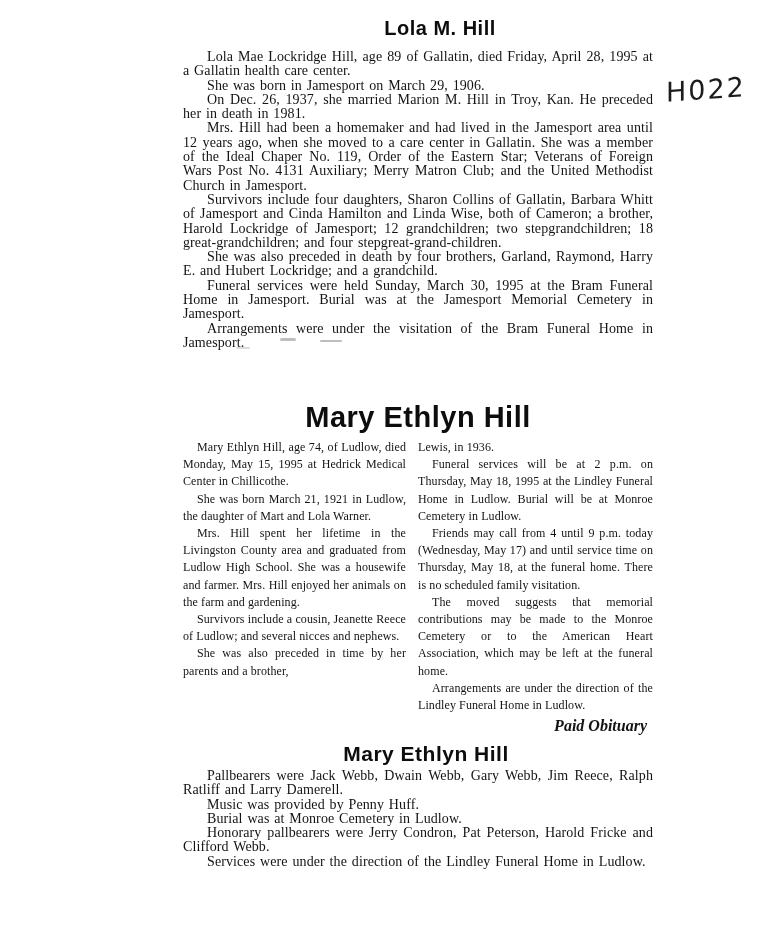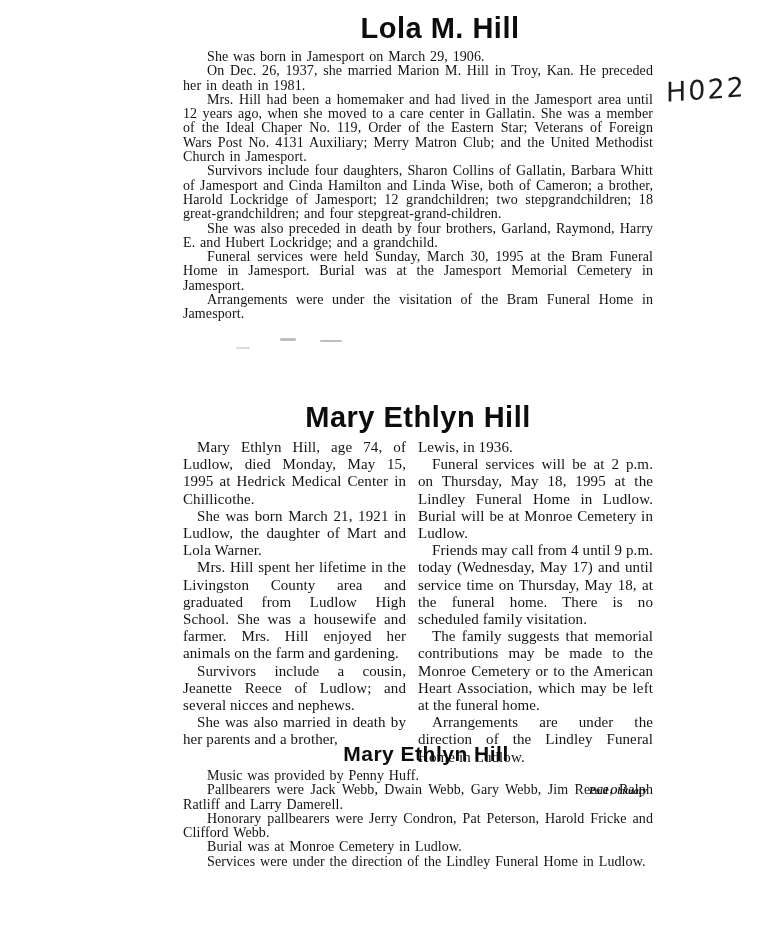--- a/index.html
+++ b/index.html
@@ -19,54 +19,54 @@
   #obit3 { top: 743px; }
 
   .obit-title {
     font-family: "Liberation Sans", sans-serif;
     font-weight: bold;
     text-align: center;
     margin: 0 0 7px 0;
     color: #0d0d0d;
     letter-spacing: 0.5px;
   }
-  #obit1 .obit-title { font-size: 29px; line-height: 30px; transform: translateX(22px); }
+  #obit1 .obit-title { font-size: 20px; line-height: 30px; transform: translateX(22px); }
   #obit2 .obit-title { font-size: 29px; line-height: 30px; }
   #obit3 .obit-title { font-size: 21px; line-height: 22px; transform: translateX(8px); margin-bottom: 4px; }
 
   .body-wide p {
     margin: 0;
     font-size: 14px;
     line-height: 14.3px;
     text-align: justify;
     text-indent: 24px;
     letter-spacing: 0.1px;
     word-spacing: 1.2px;
   }
 
   .columns { display: flex; gap: 12px; }
   .col { text-align: justify; }
   .col-left  { width: 223px; }
   .col-right { width: 235px; }
   .col p {
     margin: 0;
-    font-size: 15px;
+    font-size: 12px;
     line-height: 17.2px;
     text-align: justify;
     text-indent: 14px;
     letter-spacing: 0.1px;
   }
   .col p.no-indent { text-indent: 0; }
 
   .byline {
     text-align: right;
-    font-size: 10px;
+    font-size: 16px;
     font-style: italic;
     font-weight: bold;
-    margin-top: 19px;
+    margin-top: 3px;
     padding-right: 6px;
   }
 
   .handwritten {
     position: absolute;
     top: 74px; left: 666px;
     font-family: "DejaVu Sans", sans-serif;
     font-size: 27px;
     font-weight: 500;
     color: #1c1c1c;
@@ -86,20 +86,21 @@
   #smudge3 { top: 340px; left: 320px; width: 22px; height: 2px; }
 </style>
 </head>
 <body>
 
 <div class="page">
 
   <section class="obit" id="obit1">
     <h1 class="obit-title">Lola M. Hill</h1>
     <div class="body-wide">
+      <p>Lola Mae Lockridge Hill, age 89 of Gallatin, died Friday, April 28, 1995 at a Gallatin health care center.</p>
       <p>She was born in Jamesport on March 29, 1906.</p>
       <p>On Dec. 26, 1937, she married Marion M. Hill in Troy, Kan. He preceded her in death in 1981.</p>
       <p>Mrs. Hill had been a homemaker and had lived in the Jamesport area until 12 years ago, when she moved to a care center in Gallatin. She was a member of the Ideal Chaper No. 119, Order of the Eastern Star; Veterans of Foreign Wars Post No. 4131 Auxiliary; Merry Matron Club; and the United Methodist Church in Jamesport.</p>
       <p>Survivors include four daughters, Sharon Collins of Gallatin, Barbara Whitt of Jamesport and Cinda Hamilton and Linda Wise, both of Cameron; a brother, Harold Lockridge of Jamesport; 12 grandchildren; two stepgrandchildren; 18 great-grandchildren; and four stepgreat-grand-children.</p>
       <p>She was also preceded in death by four brothers, Garland, Raymond, Harry E. and Hubert Lockridge; and a grandchild.</p>
       <p>Funeral services were held Sunday, March 30, 1995 at the Bram Funeral Home in Jamesport. Burial was at the Jamesport Memorial Cemetery in Jamesport.</p>
       <p>Arrangements were under the visitation of the Bram Funeral Home in Jamesport.</p>
     </div>
   </section>
 
@@ -110,37 +111,37 @@
   <div class="smudge" id="smudge3"></div>
 
   <section class="obit" id="obit2">
     <h1 class="obit-title">Mary Ethlyn Hill</h1>
     <div class="columns">
       <div class="col col-left">
         <p>Mary Ethlyn Hill, age 74, of Ludlow, died Monday, May 15, 1995 at Hedrick Medical Center in Chillicothe.</p>
         <p>She was born March 21, 1921 in Ludlow, the daughter of Mart and Lola Warner.</p>
         <p>Mrs. Hill spent her lifetime in the Livingston County area and graduated from Ludlow High School. She was a housewife and farmer. Mrs. Hill enjoyed her animals on the farm and gardening.</p>
         <p>Survivors include a cousin, Jeanette Reece of Ludlow; and several nicces and nephews.</p>
-        <p>She was also married in death by her parents and a brother,</p>
+        <p>She was also preceded in time by her parents and a brother,</p>
       </div>
       <div class="col col-right">
         <p class="no-indent">Lewis, in 1936.</p>
         <p>Funeral services will be at 2 p.m. on Thursday, May 18, 1995 at the Lindley Funeral Home in Ludlow. Burial will be at Monroe Cemetery in Ludlow.</p>
         <p>Friends may call from 4 until 9 p.m. today (Wednesday, May 17) and until service time on Thursday, May 18, at the funeral home. There is no scheduled family visitation.</p>
-        <p>The family suggests that memorial contributions may be made to the Monroe Cemetery or to the American Heart Association, which may be left at the funeral home.</p>
+        <p>The moved suggests that memorial contributions may be made to the Monroe Cemetery or to the American Heart Association, which may be left at the funeral home.</p>
         <p>Arrangements are under the direction of the Lindley Funeral Home in Ludlow.</p>
         <div class="byline">Paid Obituary</div>
       </div>
     </div>
   </section>
 
   <section class="obit" id="obit3">
     <h1 class="obit-title">Mary Ethlyn Hill</h1>
     <div class="body-wide">
+      <p>Pallbearers were Jack Webb, Dwain Webb, Gary Webb, Jim Reece, Ralph Ratliff and Larry Damerell.</p>
       <p>Music was provided by Penny Huff.</p>
-      <p>Pallbearers were Jack Webb, Dwain Webb, Gary Webb, Jim Reece, Ralph Ratliff and Larry Damerell.</p>
+      <p>Burial was at Monroe Cemetery in Ludlow.</p>
       <p>Honorary pallbearers were Jerry Condron, Pat Peterson, Harold Fricke and Clifford Webb.</p>
-      <p>Burial was at Monroe Cemetery in Ludlow.</p>
       <p>Services were under the direction of the Lindley Funeral Home in Ludlow.</p>
     </div>
   </section>
 
 </div>
 
 </body></html>

